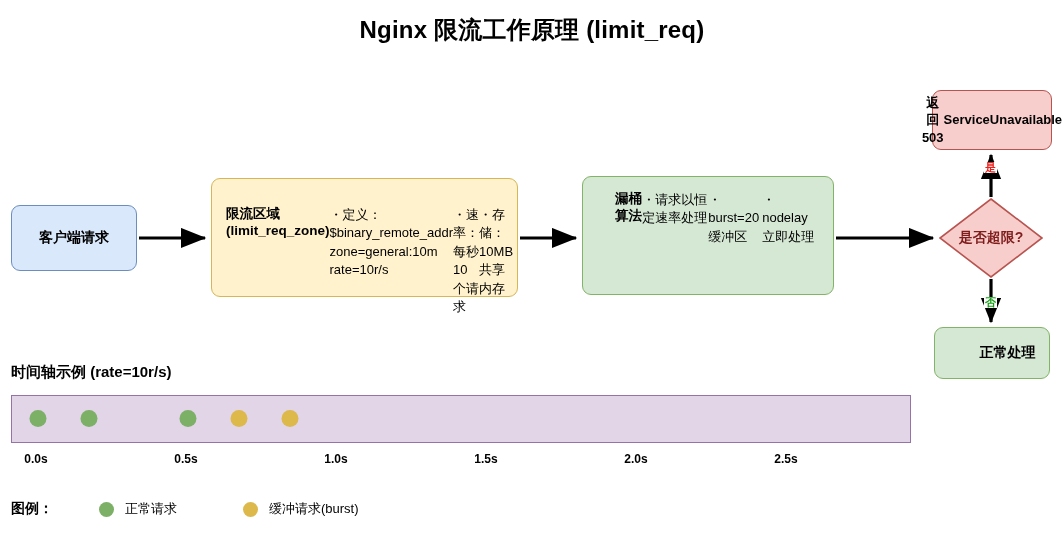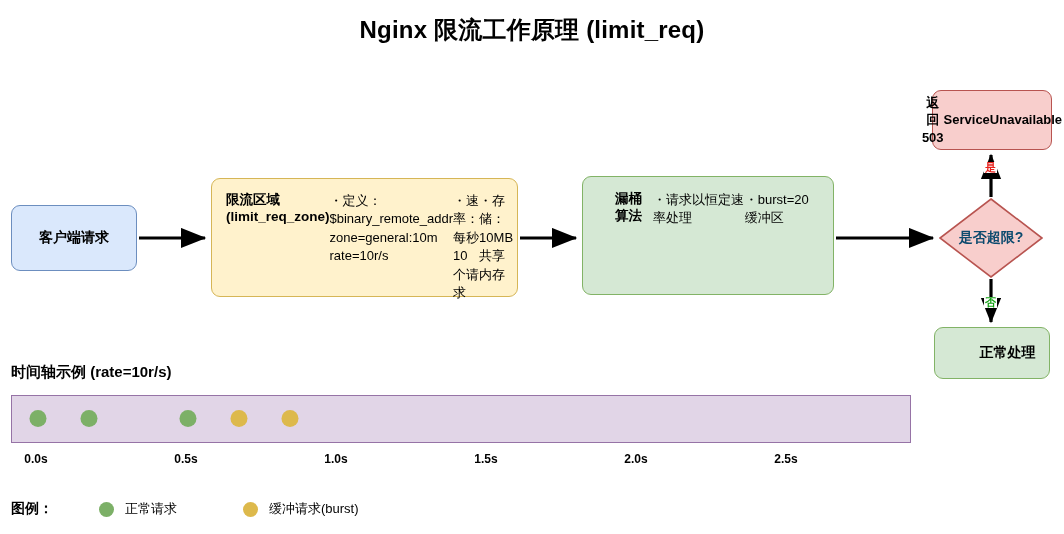--- a/index.html
+++ b/index.html
@@ -66,21 +66,21 @@
     border-color: #6c8ebf;
   }
   #node-client .node-title { font-size: 14px; }
 
   
   #node-zone {
     left: 211px; top: 178px;
     width: 307px; height: 119px;
     background: #fff2cc;
     border-color: #d6b656;
-    padding: 13px 13px 13px 14px;
+    padding: 27px 13px 13px 14px;
     justify-content: flex-start;
   }
   #node-zone .node-title { margin-bottom: 11px; }
 
   
   #node-bucket {
     left: 582px; top: 176px;
     width: 252px; height: 119px;
     background: #d5e8d4;
     border-color: #82b366;
@@ -125,21 +125,21 @@
   }
   #node-decision .diamond-label {
     position: absolute;
     left: 0; top: 0;
     width: 100%; height: 100%;
     display: flex;
     align-items: center;
     justify-content: center;
     font-size: 14px;
     font-weight: bold;
-    color: #0c4a6e;
+    color: #7f1d1d;
   }
 
   
   #arrows {
     position: absolute;
     left: 0; top: 0;
     width: 1064px; height: 534px;
     pointer-events: none;
   }
 
@@ -251,20 +251,21 @@
     <div class="node-title">限流区域 (limit_req_zone)</div>
     <div class="node-line">・定义： $binary_remote_addr zone=general:10m rate=10r/s</div>
     <div class="node-line">・速率： 每秒10个请求</div>
     <div class="node-line">・存储： 10MB共享内存</div>
   </div>
 
   <div class="node" id="node-bucket">
     <div class="node-title">漏桶算法</div>
     <div class="node-line">・请求以恒定速率处理</div>
     <div class="node-line">・burst=20 缓冲区</div>
+    <div class="node-line">・nodelay 立即处理</div>
   </div>
 
   <div class="node" id="node-503">
     <div class="node-title">返回 503</div>
     <div class="node-title">Service</div>
     <div class="node-title">Unavailable</div>
   </div>
 
   <div id="node-decision">
     <svg class="diamond-shape" viewBox="0 0 104 80" preserveAspectRatio="none">

